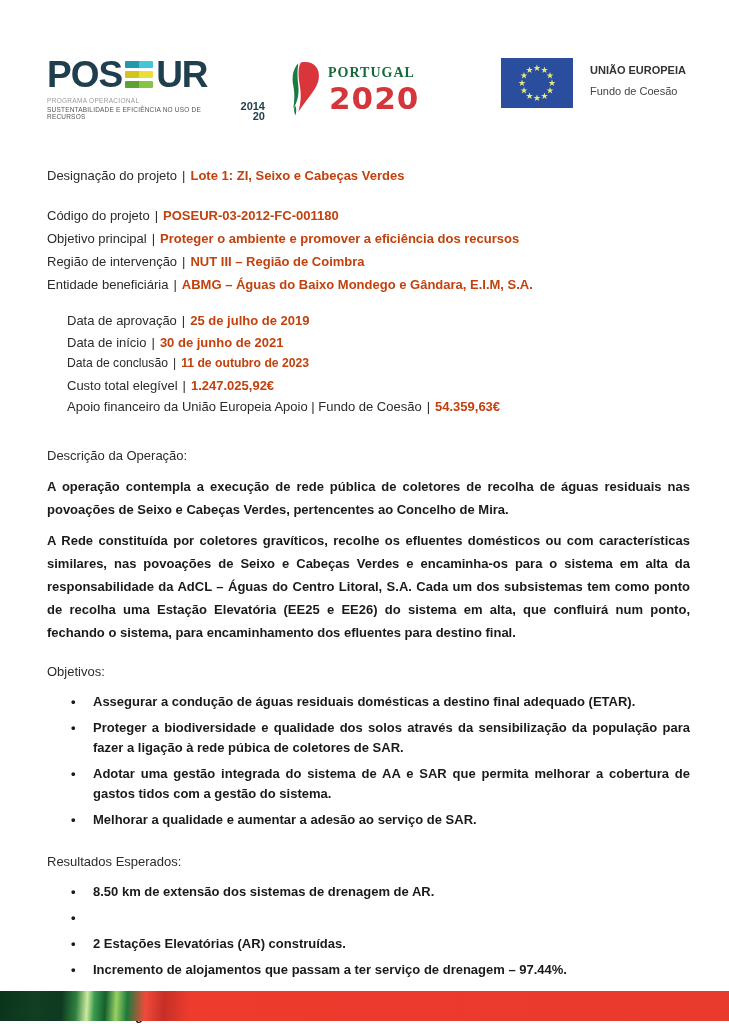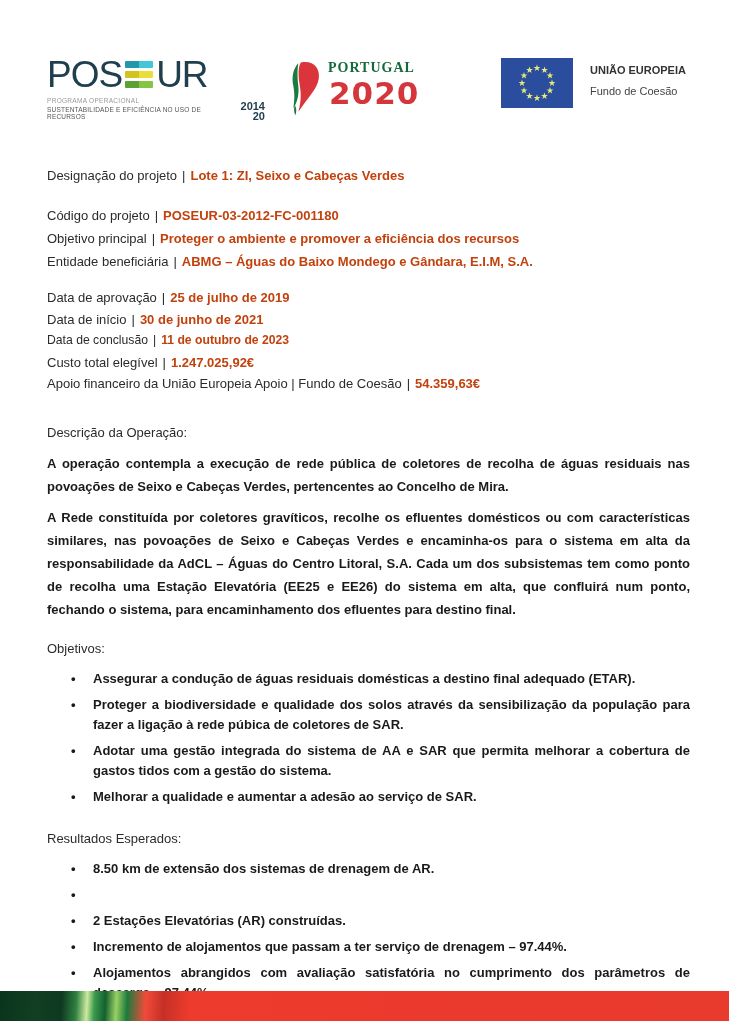--- a/index.html
+++ b/index.html
@@ -13,36 +13,36 @@
     font-family: "Liberation Sans", sans-serif;
     color: #2b2b2b;
   }
 
   
   .logos { display: flex; align-items: flex-start; margin: 56px 0 0 47px; }
 
   .poseur { position: relative; width: 218px; flex: none; }
   .poseur-word { display: flex; align-items: center; line-height: 1; }
   .poseur-word .ltr {
-    font-size: 37px; font-weight: 400; color: #203f4e; letter-spacing: -1px;
+    font-size: 37px; font-weight: 700; color: #203f4e; letter-spacing: -1px;
   }
   .ebars { display: inline-flex; flex-direction: column; justify-content: space-between;
            height: 27px; width: 28px; margin: 0 3px; }
   .ebars i { display: block; height: 7px; border-radius: 1px; }
   .ebars .b1 { background: linear-gradient(90deg, #2597ab 50%, #45c6d8 50%); }
   .ebars .b2 { background: linear-gradient(90deg, #d2c31e 50%, #e9de3a 50%); }
   .ebars .b3 { background: linear-gradient(90deg, #5ba233 50%, #86c445 50%); }
   .poseur-tags { margin-top: 4px; width: 192px; }
   .t1 { font-size: 6.5px; letter-spacing: 0.3px; color: #9a9a9a; }
   .t2 { font-size: 6.5px; letter-spacing: 0.2px; color: #555555; margin-top: 2px; }
   .yrs { position: absolute; right: 0; bottom: -1px; text-align: right;
          font-size: 11px; font-weight: 700; color: #203f4e; line-height: 10px; }
   .yrs div { display: block; }
 
-  .pt { display: flex; align-items: flex-start; margin-left: 24px; width: 180px; flex: none; }
+  .pt { display: flex; align-items: center; margin-left: 24px; width: 180px; flex: none; }
   .pt-icon { width: 34px; height: 64px; flex: none; }
   .pt-text { margin-left: 5px; padding-top: 4px; }
   .pt-title { font-family: "Liberation Serif", serif; font-weight: 700;
               font-size: 14px; letter-spacing: 1px; color: #15693a; }
   .pt-year { font-family: "DejaVu Sans", sans-serif; font-weight: 700;
              font-size: 31px; line-height: 34px; color: #d5363c; letter-spacing: 1px; margin-left: 1px; }
 
   .eu { display: flex; align-items: flex-start; margin-left: 32px; }
   .eu-flag { width: 72px; height: 54px; flex: none; }
   .eu-text { margin-left: 17px; padding-top: 8px; }
@@ -52,21 +52,21 @@
   
   .content { margin: 0 39px 0 47px; }
   .line { line-height: 23px; font-size: 13px; }
   .lbl { color: #2b2b2b; }
   .sep { margin: 0 5px; color: #2b2b2b; }
   .val { font-weight: 700; color: #c2410c; }
 
   .designation { margin-top: 44px; }
   .group1 { margin-top: 17px; }
   .group2 { margin-top: 14px; }
-  .group2 .line { line-height: 21.5px; }
+  .group2 .line { line-height: 21.5px; margin-left: 20px; }
   .group2 .row-sm { font-size: 12.2px; }
 
   .section-heading { margin-top: 26px; font-size: 13px; line-height: 23px; color: #2b2b2b; }
   .desc p {
     margin: 8px 0 0 0; font-size: 13px; line-height: 23px;
     font-weight: 700; color: #1a1a1a; text-align: justify;
   }
   .obj-heading { margin-top: 16px; }
   .res-heading { margin-top: 20px; }
 
@@ -158,20 +158,23 @@
     </div>
 
     <div class="group1">
       <div class="line">
         <span class="lbl">Código do projeto</span><span class="sep">|</span><span class="val">POSEUR-03-2012-FC-001180</span>
       </div>
       <div class="line">
         <span class="lbl">Objetivo principal</span><span class="sep">|</span><span class="val">Proteger o ambiente e promover a eficiência dos recursos</span>
       </div>
       <div class="line">
+        <span class="lbl">Região de intervenção</span><span class="sep">|</span><span class="val">NUT III – Região de Coimbra</span>
+      </div>
+      <div class="line">
         <span class="lbl">Entidade beneficiária</span><span class="sep">|</span><span class="val">ABMG – Águas do Baixo Mondego e Gândara, E.I.M, S.A.</span>
       </div>
     </div>
 
     <div class="group2">
       <div class="line">
         <span class="lbl">Data de aprovação</span><span class="sep">|</span><span class="val">25 de julho de 2019</span>
       </div>
       <div class="line">
         <span class="lbl">Data de início</span><span class="sep">|</span><span class="val">30 de junho de 2021</span>

